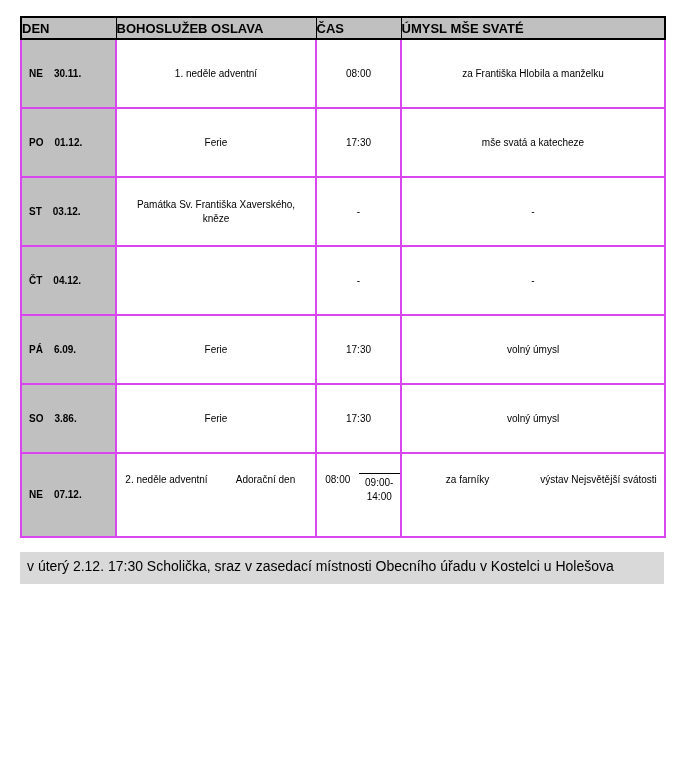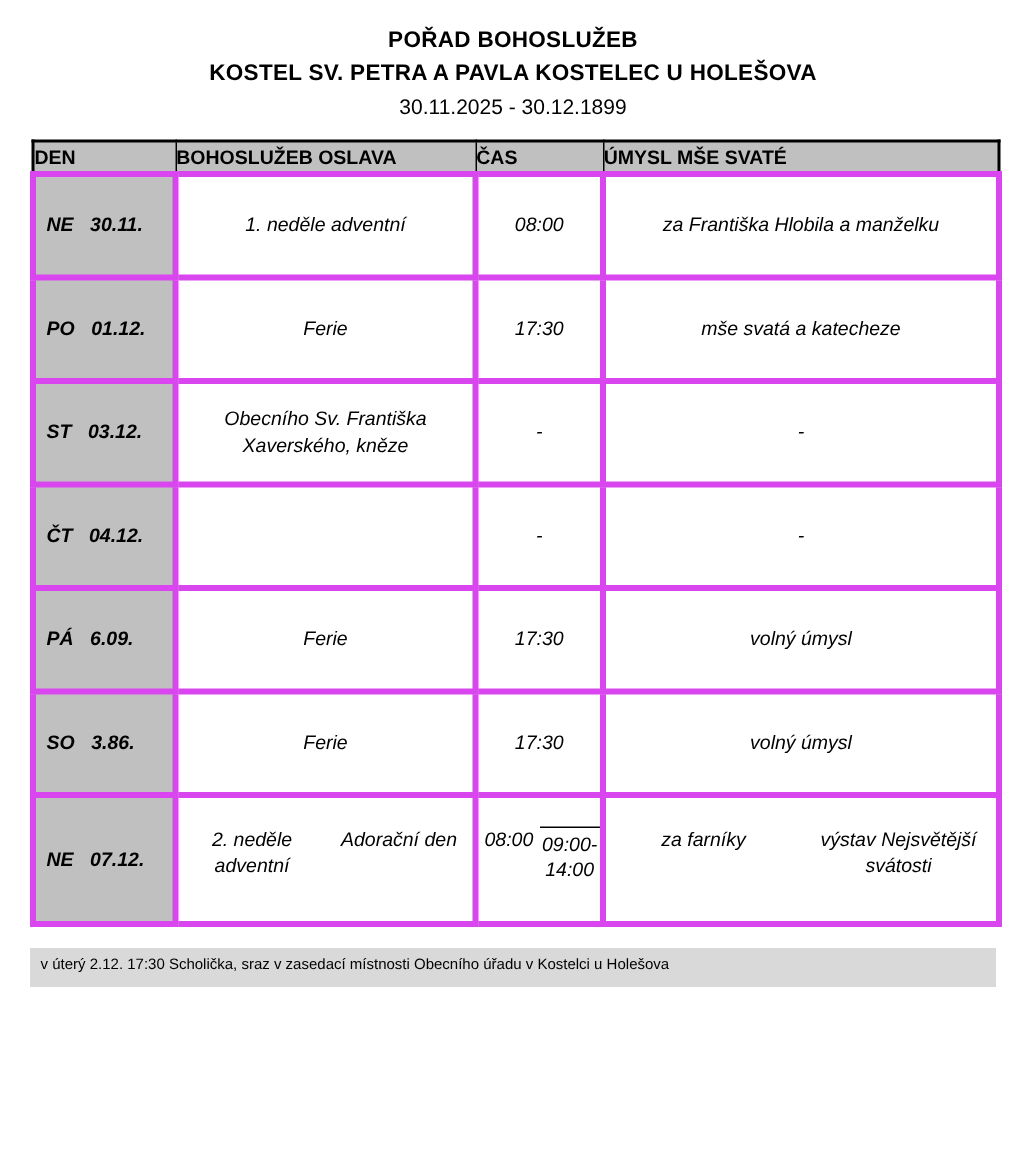--- a/index.html
+++ b/index.html
@@ -37,27 +37,26 @@
     background: var(--header-gray, #c0c0c0);
     font-size: 13px;
     font-weight: bold;
     height: 22px;
     border: 1px solid #000;
     border-bottom: 2px solid #000;
     text-align: left;
     margin-top: 46px;
   }
   td {
-    border: 4px solid #d946ef;
-    font-size: 13px;
+    border: 2px solid #d946ef;
+    font-size: 10px;
     text-align: center;
     vertical-align: middle;
     padding: 0;
     line-height: 1.35;
-    font-style: italic;
   }
   tr.row { height: 69px; }
   tr.row-last { height: 83px; }
 
   td.den {
     background: var(--den-gray, #c0c0c0);
     font-weight: bold;
     text-align: left;
     padding-left: 7px;
   }
@@ -79,34 +78,29 @@
     padding-bottom: 2px;
   }
   .dual .sub.bottomline { padding-bottom: 3px; }
 
   
   .footer-note {
     background: var(--note-gray, #d9d9d9);
     width: 644px;
     margin-top: 14px;
     padding: 5px 7px 7px 7px;
-    font-size: 10px;
+    font-size: 14px;
     line-height: 1.4;
   }
 </style>
 </head>
 <body>
 
 <div class="page">
 
-  <div class="titles">
-    <div class="doc-title">POŘAD BOHOSLUŽEB</div>
-    <div class="doc-subtitle">KOSTEL SV. PETRA A PAVLA KOSTELEC U HOLEŠOVA</div>
-    <div class="doc-daterange">30.11.2025 - 30.12.1899</div>
-  </div>
 
   <table class="schedule">
     <colgroup>
         <col class="c-den">
         <col class="c-osl">
         <col class="c-cas">
         <col class="c-umy">
       </colgroup>
     <thead>
       <tr>
@@ -124,21 +118,21 @@
         <td class="wrap">za Františka Hlobila a manželku</td>
       </tr>
       <tr class="row">
         <td class="den"><span class="day">PO</span><span class="date">01.12.</span></td>
         <td class="wrap">Ferie</td>
         <td>17:30</td>
         <td class="wrap">mše svatá a katecheze</td>
       </tr>
       <tr class="row">
         <td class="den"><span class="day">ST</span><span class="date">03.12.</span></td>
-        <td class="wrap">Obecního Sv. Františka Xaverského, kněze</td>
+        <td class="wrap">Památka Sv. Františka Xaverského, kněze</td>
         <td>-</td>
         <td class="wrap">-</td>
       </tr>
       <tr class="row">
         <td class="den"><span class="day">ČT</span><span class="date">04.12.</span></td>
         <td class="wrap"></td>
         <td>-</td>
         <td class="wrap">-</td>
       </tr>
       <tr class="row">

